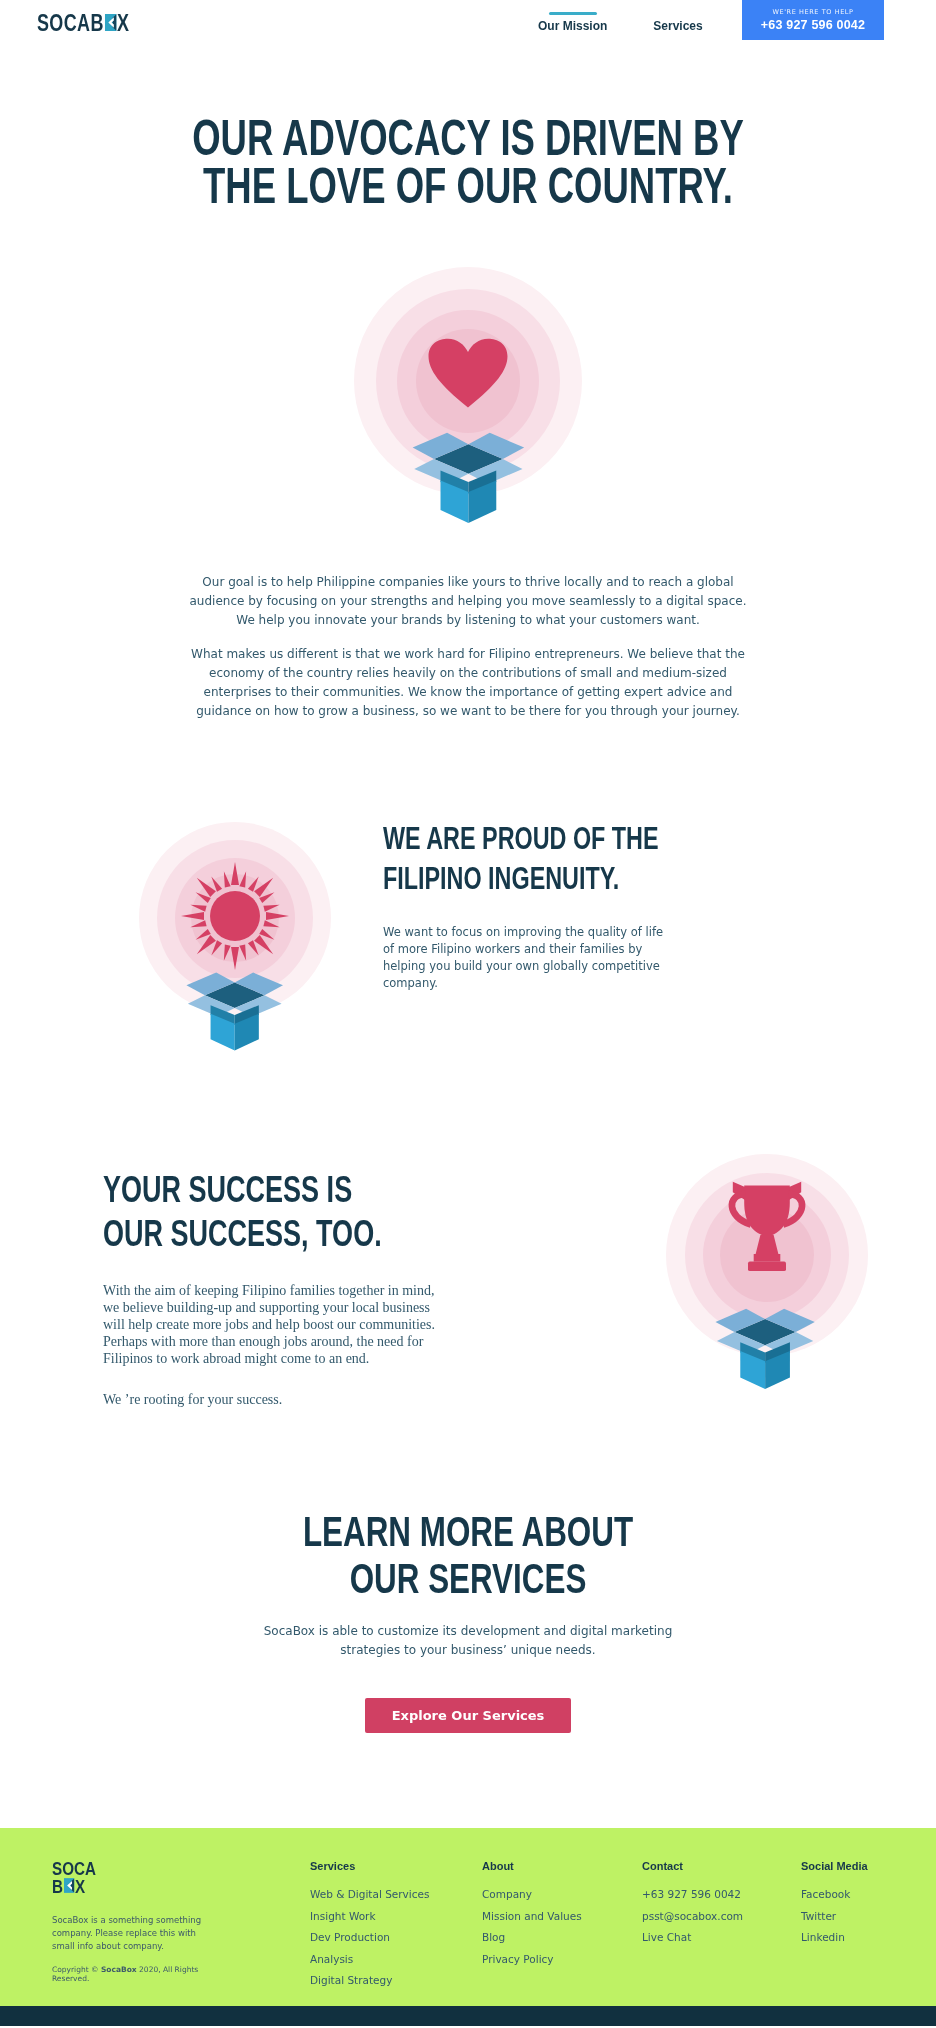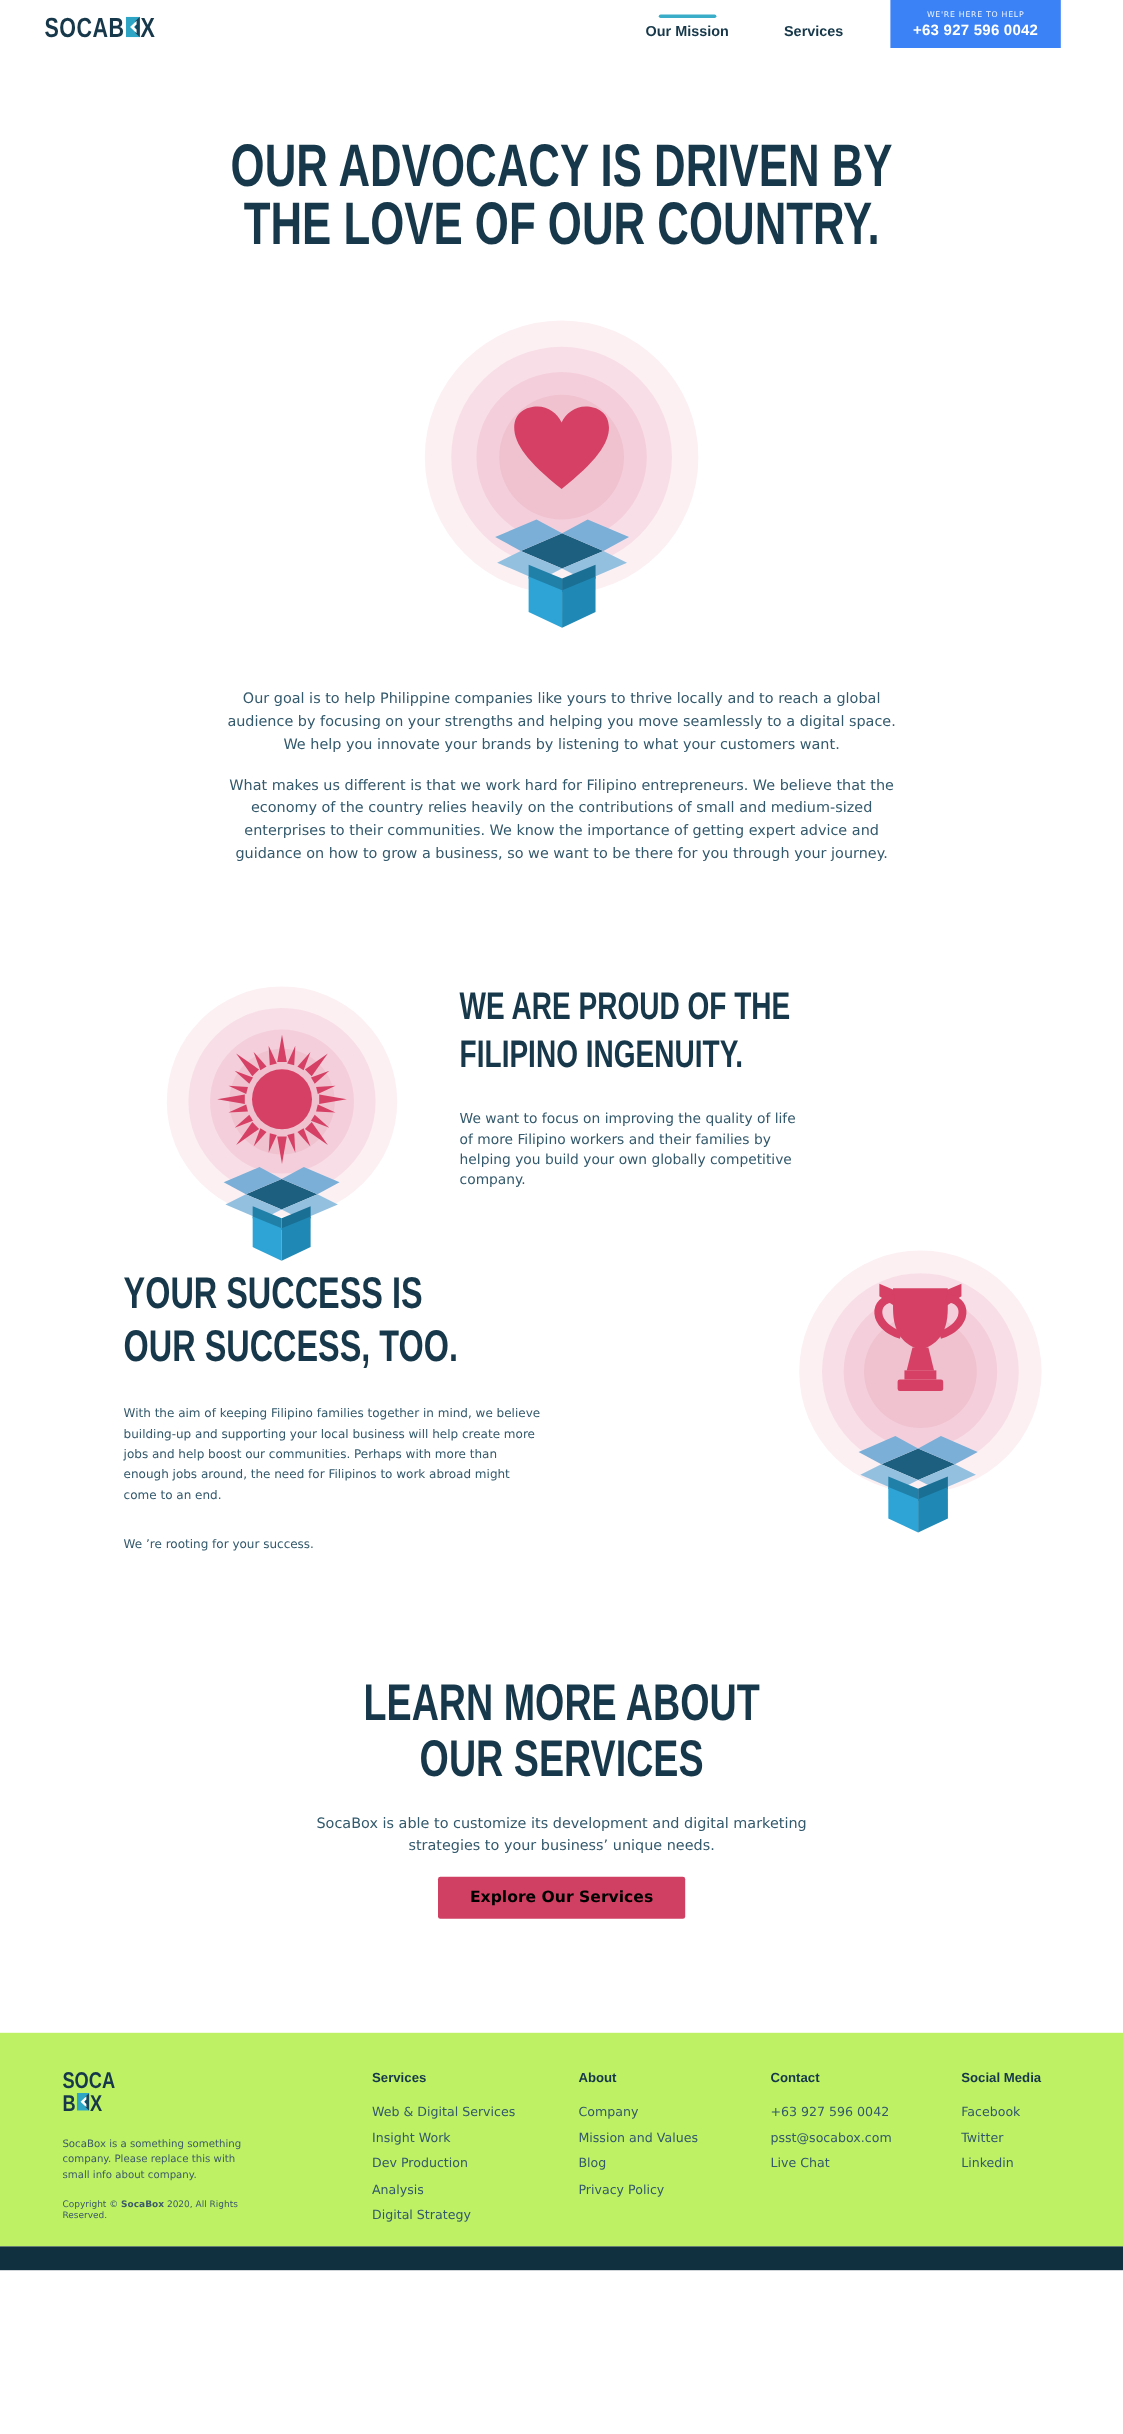--- a/index.html
+++ b/index.html
@@ -57,33 +57,33 @@
   
   .sec2 { display:flex; margin-top:97px; }
   .sec2-illus { width:383px; flex:0 0 383px; }
   .sec2-illus svg { display:block; margin-left:135px; }
   .sec2-text { width:300px; }
   .sec2-text .h div { font-size:32px; line-height:40px; }
   .sec2-text p { font-size:11.5px; line-height:17px; margin-top:26px; width:292px; }
   .sec2-text p + p { margin-top:20px; }
 
   
-  .sec3 { display:flex; }
+  .sec3 { display:flex; margin-top:112px; }
   .sec3-text { margin-left:103px; width:352px; }
   .sec3-text .h div { font-size:37px; line-height:44px; }
-  .sec3-text p { font-size:10px; line-height:17px; margin-top:26px; width:348px; }
+  .sec3-text p { font-size:14px; line-height:17px; margin-top:26px; width:348px;font-family:Liberation Serif, serif; }
   .sec3-text .note { margin-top:24px; }
   .sec3-illus { margin-left:auto; margin-right:64px; margin-top:-16px; }
 
   
   .cta { margin-top:100px; text-align:center; }
   .cta .h div { font-size:43px; line-height:47px; }
   .cta-sub { width:450px; margin:20px auto 0; font-size:12px; line-height:19px; }
   .cta-btn {
-    display:inline-block; margin-top:16px; background:#d04063; color:#000000;
+    display:inline-block; margin-top:38px; background:#d04063; color:#ffffff;
     font-size:13px; font-weight:700; padding:10px 27px; border:none;
     border-radius:2px; cursor:pointer; font-family:"DejaVu Sans",sans-serif;
   }
 
   
   .footer { margin-top:95px; background:#bef264; padding:32px 0 0; height:178px; }
   .footer-inner { display:flex; }
   .footer-left { margin-left:52px; width:150px; }
   .flogo { font-family:"Liberation Sans",sans-serif; font-weight:700; font-size:19px;
     line-height:18px; color:#16384a; transform:scaleX(.8); transform-origin:0 50%; cursor:pointer; }

